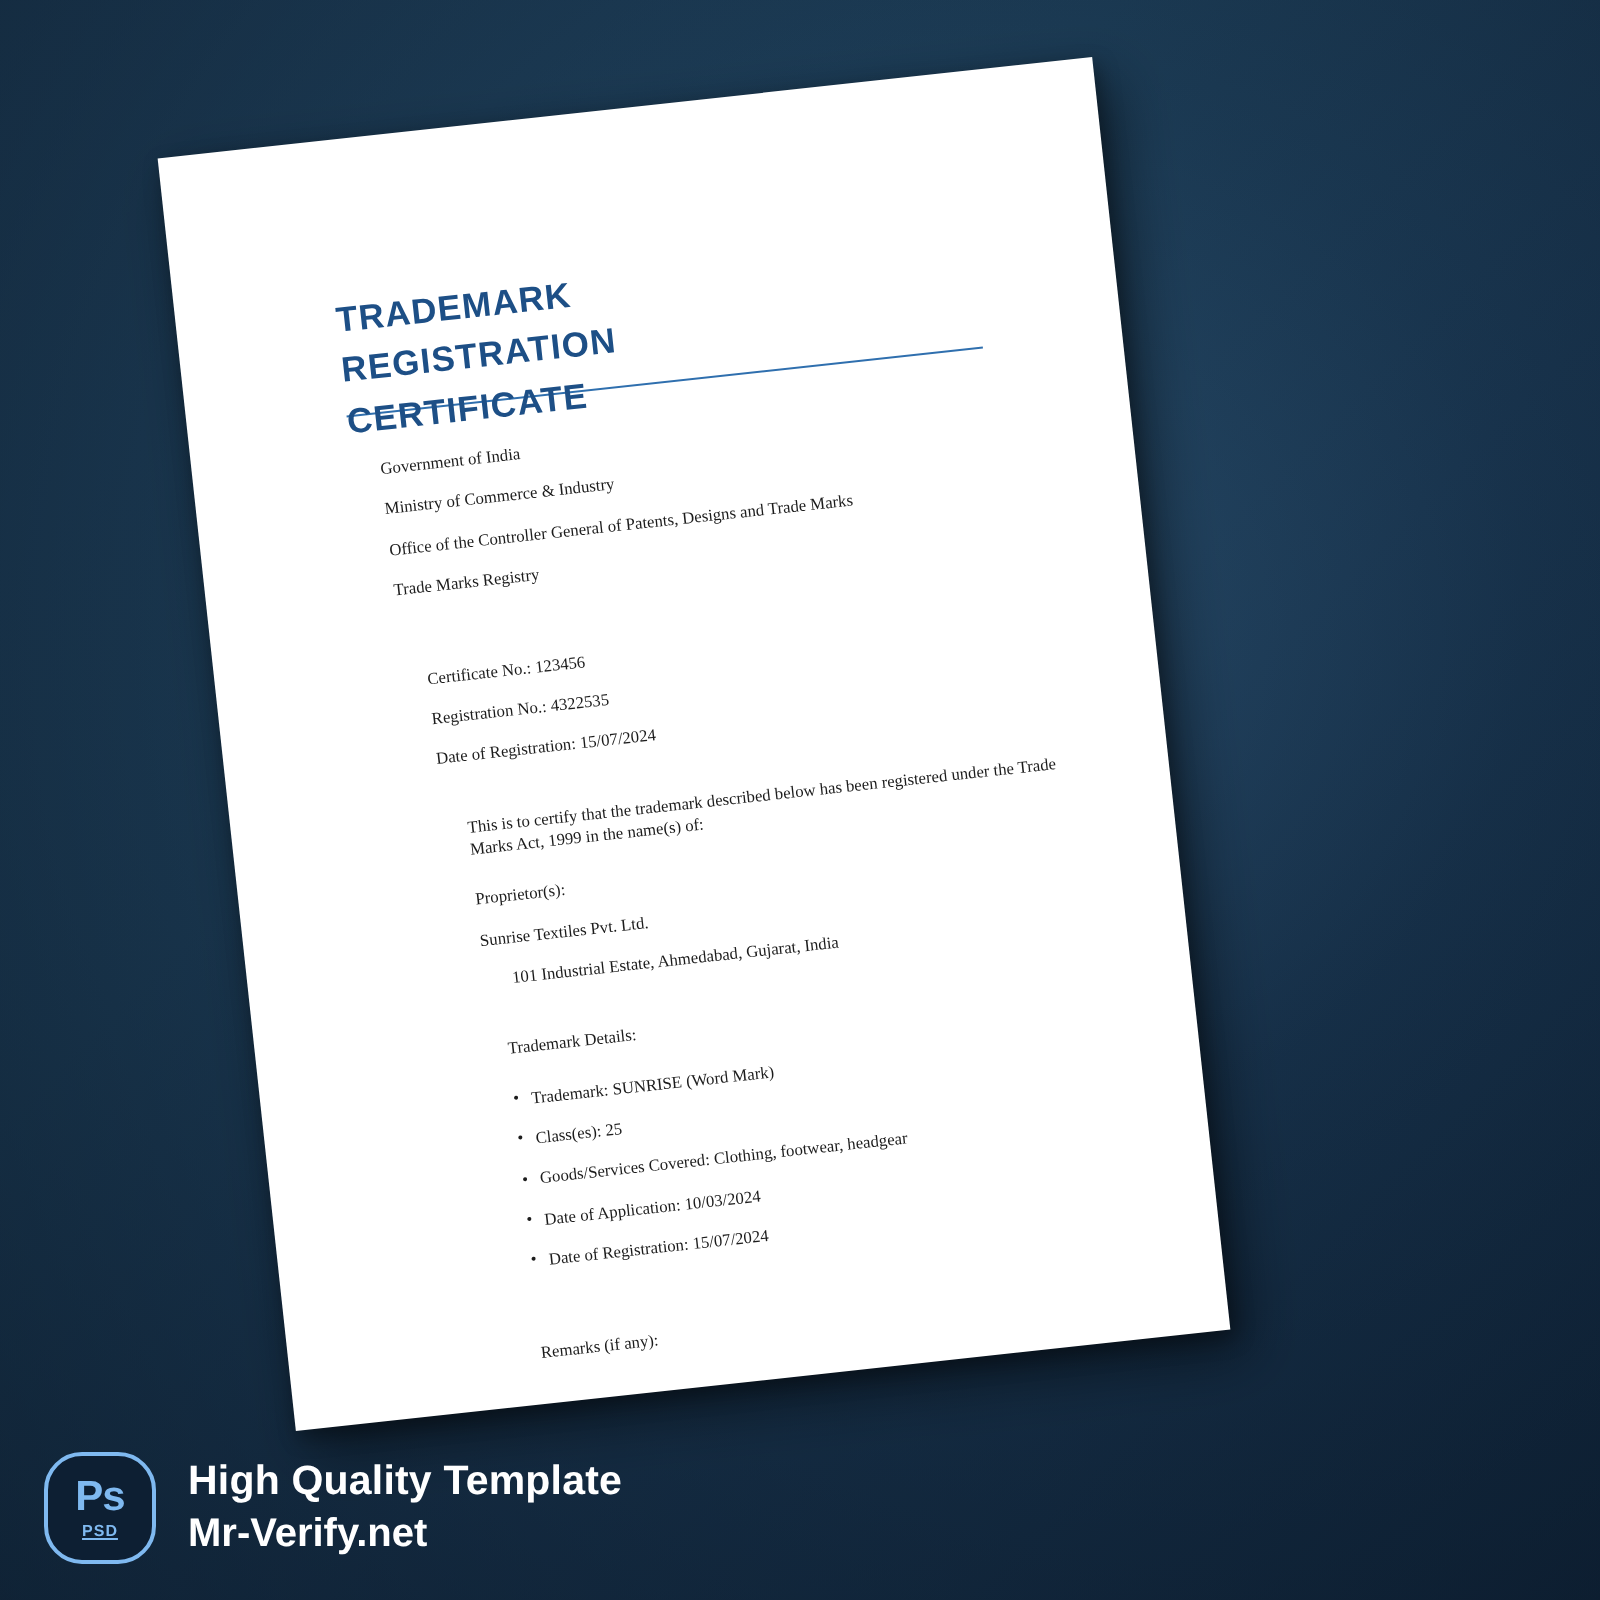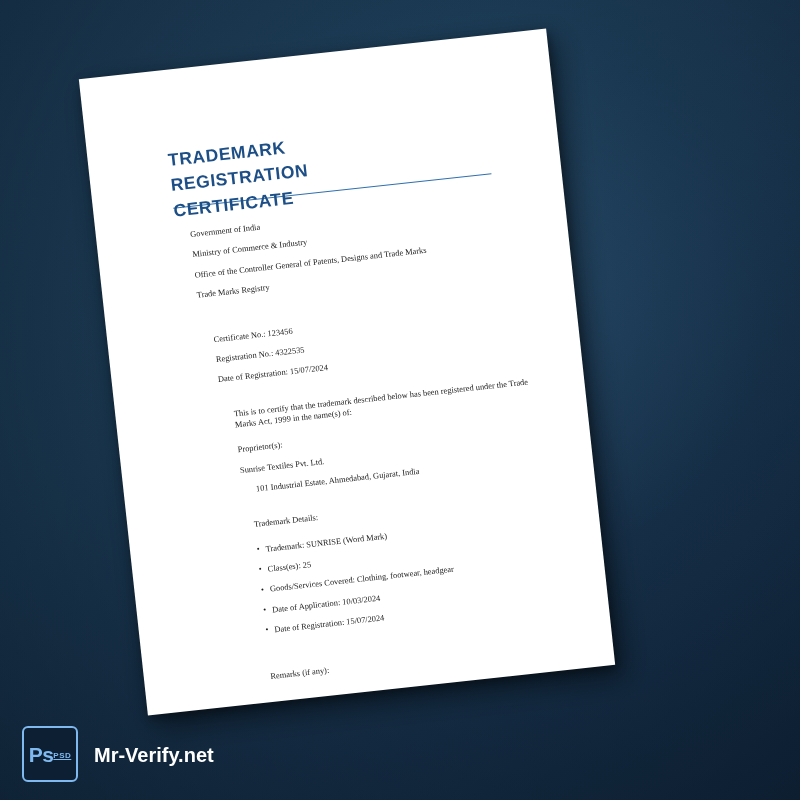--- a/index.html
+++ b/index.html
@@ -133,26 +133,26 @@
     height: 92px;
     display: flex;
     align-items: center;
     padding-left: 22px;
     box-sizing: border-box;
   }
 
   #psd-badge {
     width: 52px;
     height: 52px;
-    border-radius: 6px;
+    border-radius: 19px;
     background: #0d1f33;
     border: 2px solid #7fb9f0;
     color: #7fb9f0;
     display: flex;
-    flex-direction: row;
+    flex-direction: column;
     align-items: center;
     justify-content: center;
     flex: 0 0 auto;
     font-family: "Liberation Sans", sans-serif;
   }
   #psd-badge .ps-mark {
     font-size: 21px;
     font-weight: bold;
     line-height: 1;
     letter-spacing: -0.5px;
@@ -253,16 +253,17 @@
       </div>
     </div>
   </div>
 
   <div id="footer-bar">
     <div id="psd-badge">
       <span class="ps-mark">Ps</span>
       <span class="ps-sub">PSD</span>
     </div>
     <div id="footer-text">
+      <div id="footer-title">High Quality Template</div>
       <div id="footer-site">Mr-Verify.net</div>
     </div>
   </div>
 </div>
 
 </body></html>

